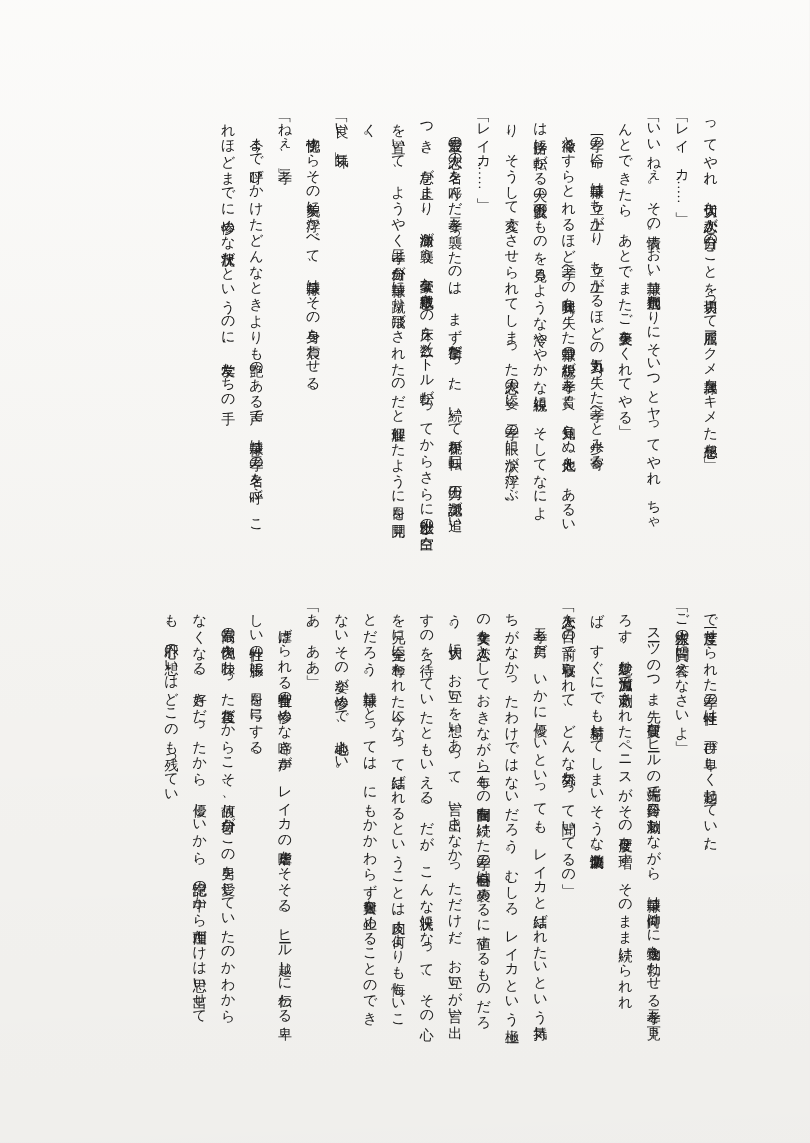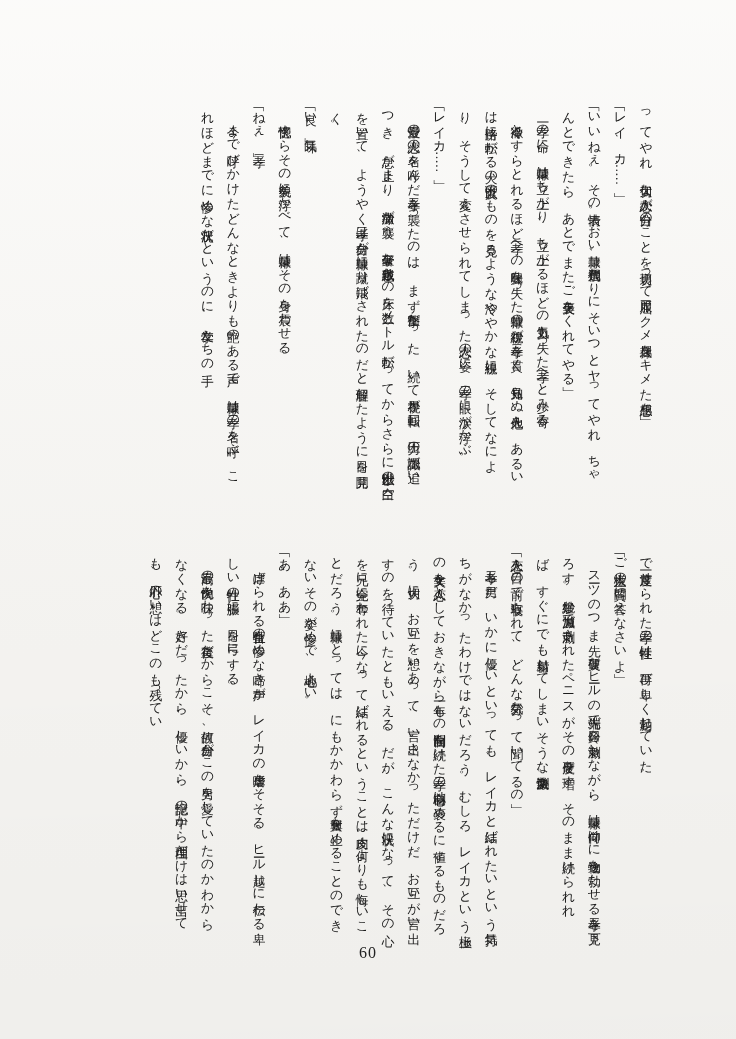--- a/index.html
+++ b/index.html
@@ -76,15 +76,14 @@
       <p class="para">で一度達せられた孝二の牡性は、再び卑しく勃起していた。</p>
       <p class="para">「ご主人様の質問に答えなさいよ」</p>
       <p class="para">　スーツのつま先、硬質なヒールの先端で鈴口を刺激しながら、隷華は仰向けに逸物を勃たせる孝二を見下ろす。絶妙な力加減で刺激されたペニスがその硬度を増す。そのまま続けられれば、すぐにでも射精してしまいそうな快楽刺激。</p>
       <p class="para">「恋人を目の前で寝取られて、どんな気分かって聞いてるの」</p>
       <p class="para">　孝二も男だ。いかに優しいといっても、レイカと結ばれたいという気持ちがなかったわけではないだろう。むしろ、レイカという極上の美女を恋人としておきながら一年もの間自制を続けた孝二の自制心は褒めるに値するものだろう。大切に、お互いを想いあって、言い出さなかっただけだ。お互いが言い出すのを待っていたともいえる。だが、こんな状況になって、その心を兄に完全に奪われた今になって結ばれるということは皮肉。何よりも悔しいことだろう。隷華にとっては、にもかかわらず興奮を止めることのできないその姿が惨めで、心地よい。</p>
       <p class="para">「あ、ああ」</p>
       <p class="para">　虐げられる牡畜生の惨めな啼き声が、レイカの嗜虐をそそる。ヒール越しに伝わる卑しい牡性の膨張に、目を弓にする。</p>
       <p class="para">　最高の肉悦を味わった直後だからこそ、何故、自分がこの男を愛していたのかわからなくなる。好きだったから、優しいから、記憶の中から理由だけは思い出せても、肝心の想いはどこのも残ってい</p>
     </section>
 
-  <div class="folio">60</div>
 
 </div>
 
 </body></html>

